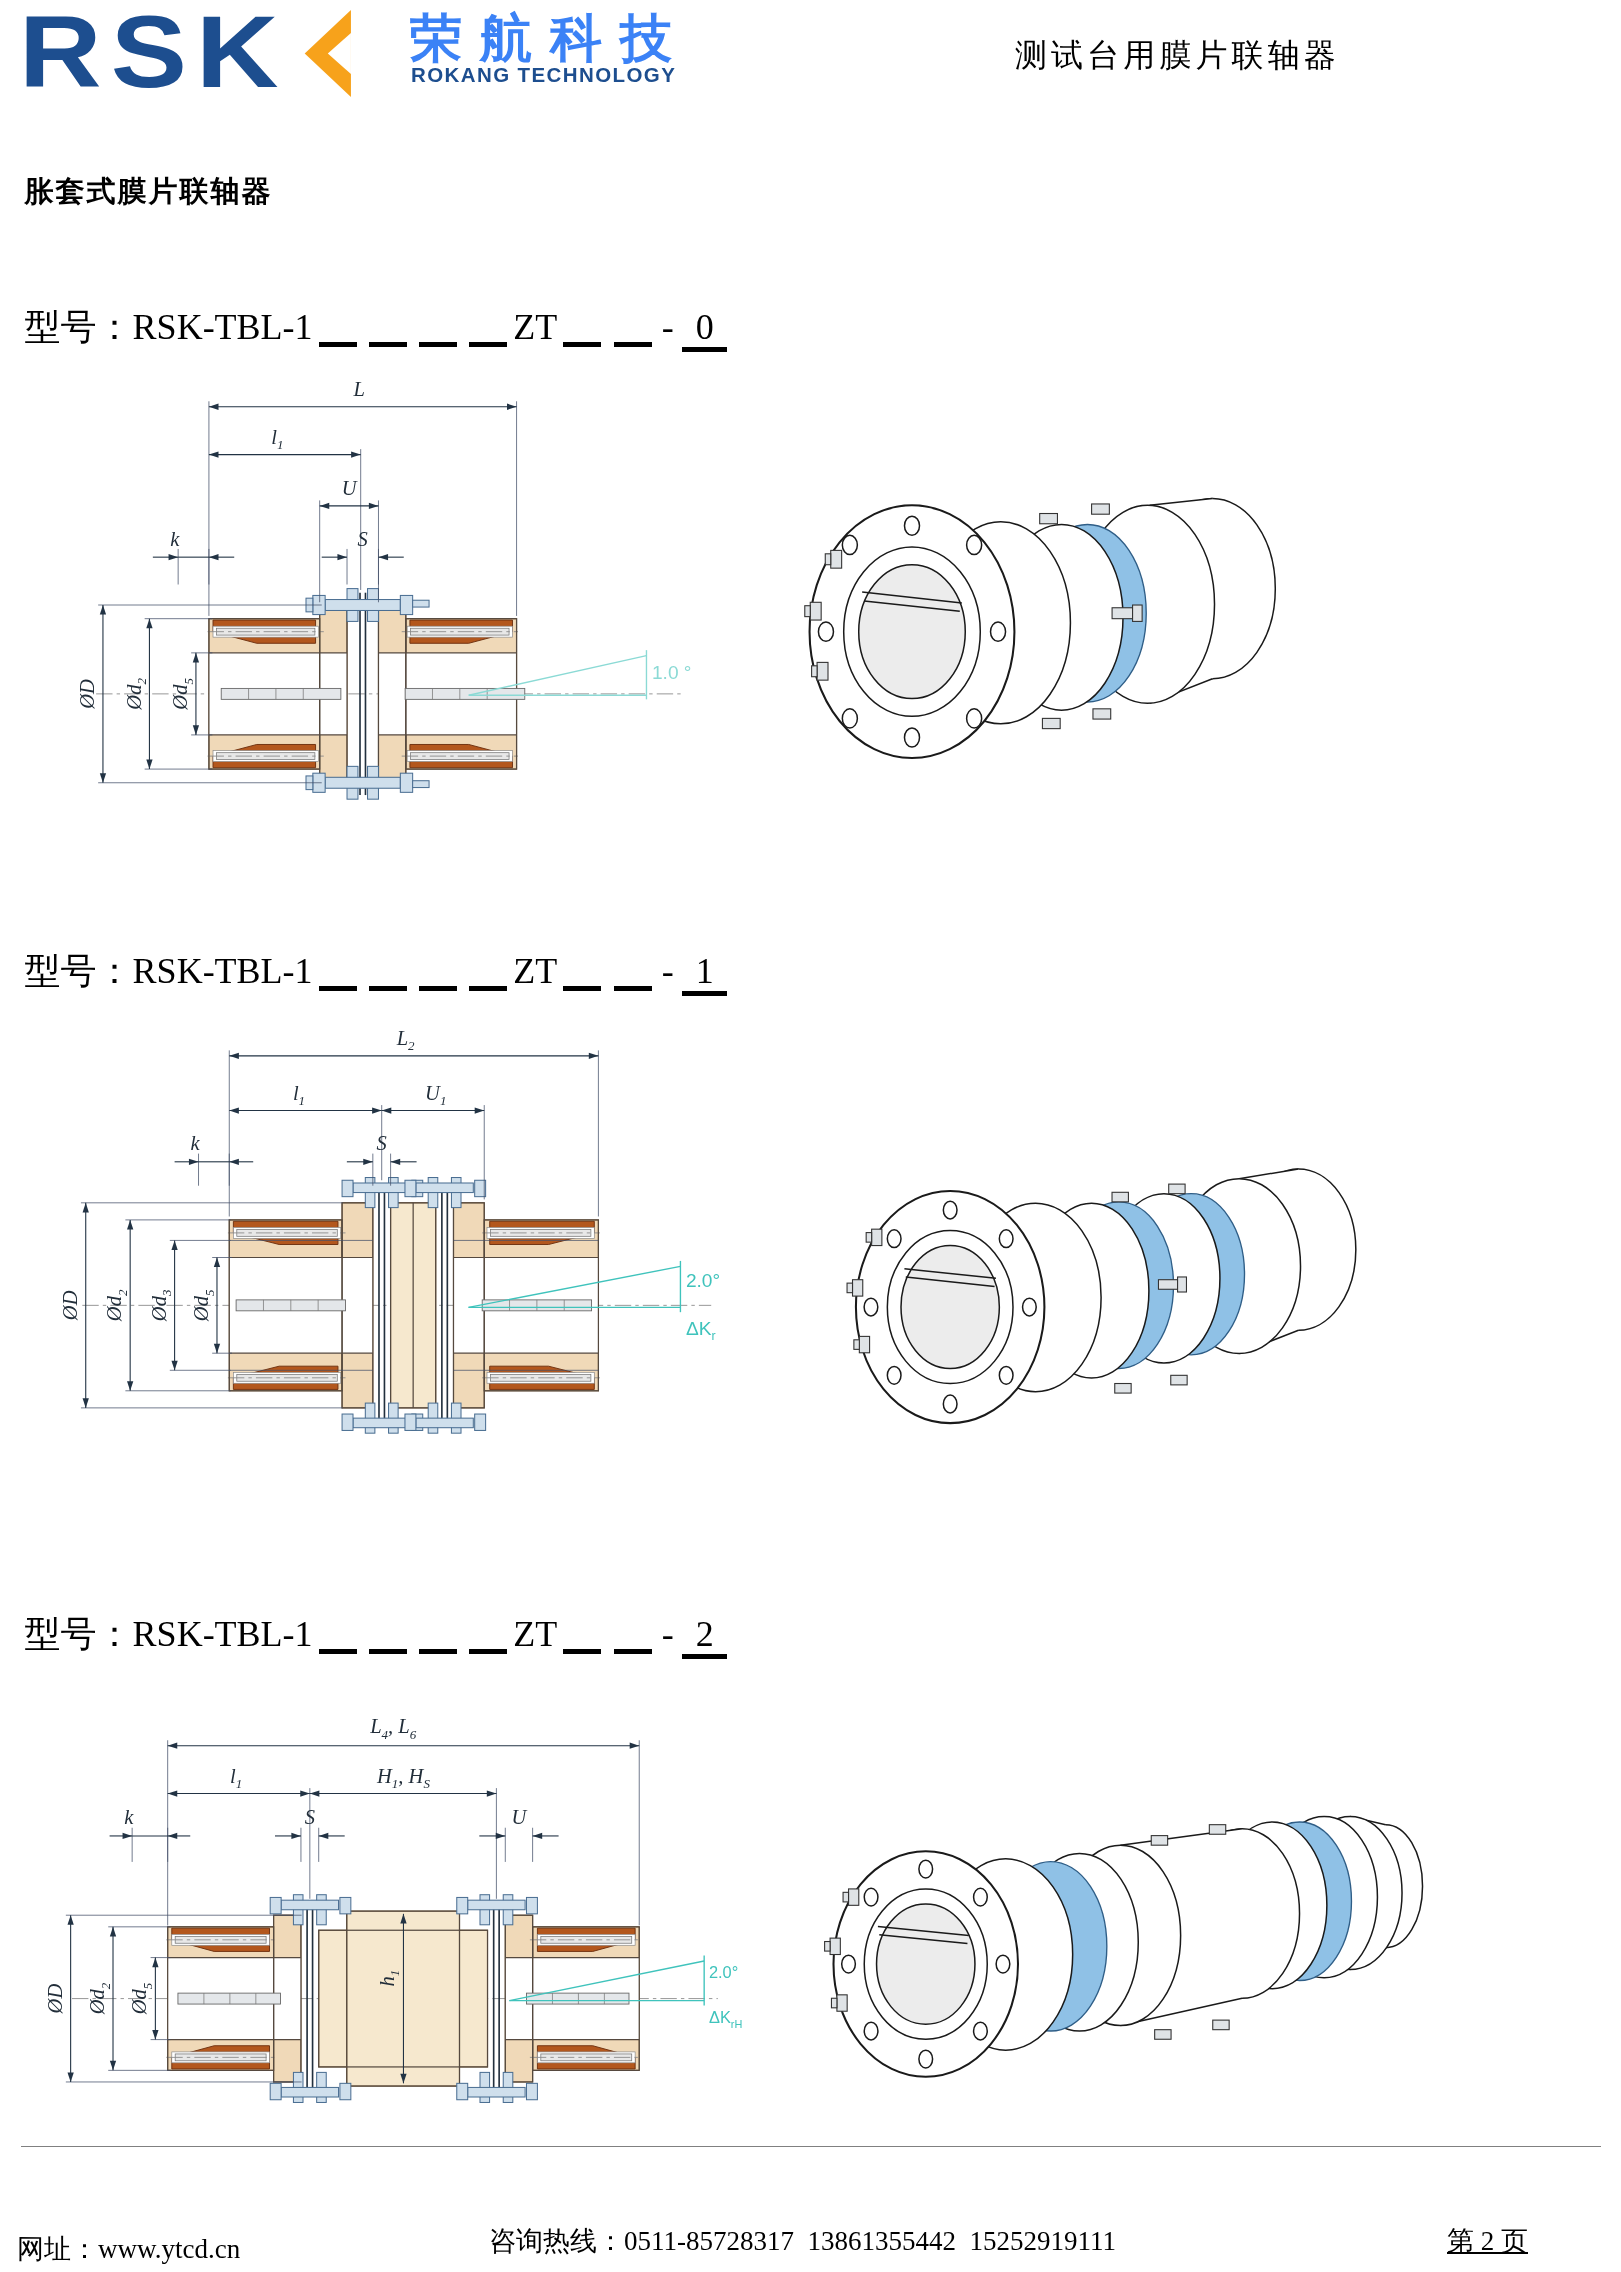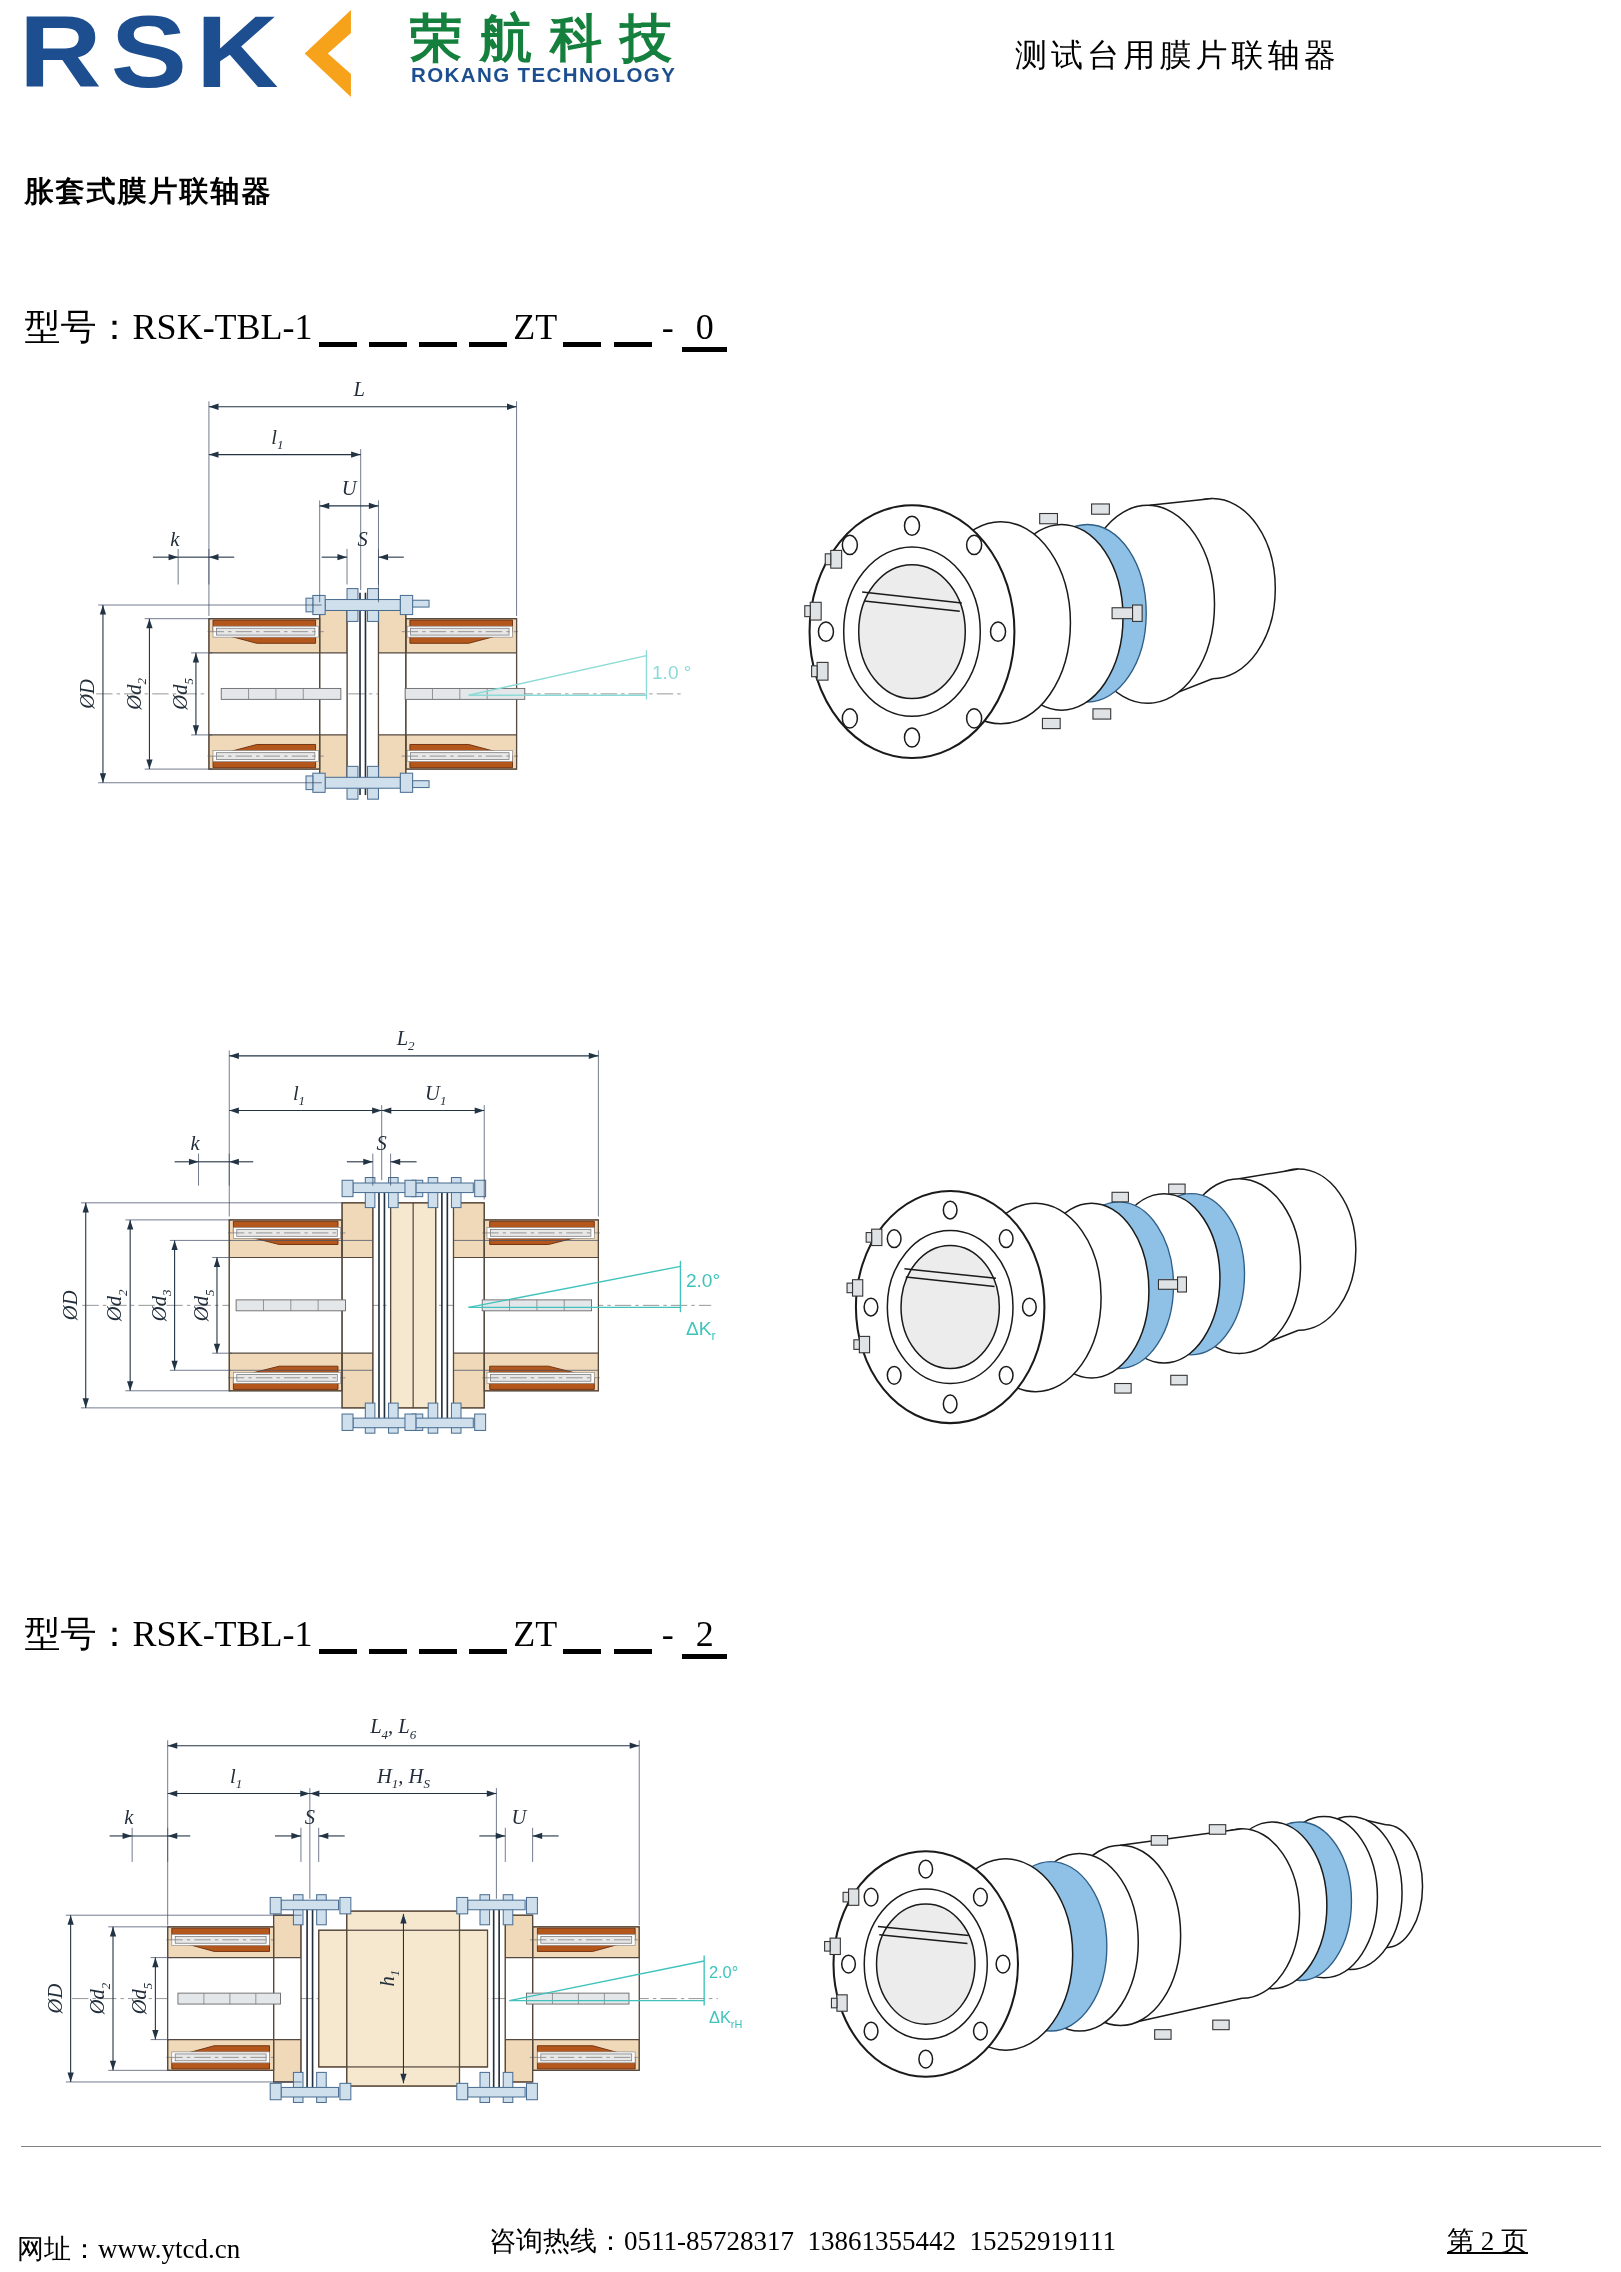--- a/index.html
+++ b/index.html
@@ -6,21 +6,21 @@
   .page{position:relative;width:1621px;height:2273px;background:#fff;overflow:hidden;
         font-family:"Liberation Serif","DejaVu Serif",serif;color:#000;padding-left:44px;}
   .abs{position:absolute;}
 
   
   .logo-rsk{left:19px;top:1.4px;font-family:"Liberation Sans","DejaVu Sans",sans-serif;
             font-weight:900;font-size:102px;letter-spacing:8.2px;color:#1d4e8f;
             transform:scaleX(1.12);transform-origin:left top;line-height:1.0;}
   .logo-chevron{left:302px;top:9.6px;}
   .logo-cn{left:410px;top:4.1px;font-family:"Liberation Sans","DejaVu Sans",sans-serif;
-           font-weight:900;font-size:52px;letter-spacing:18px;color:#15803d;}
+           font-weight:900;font-size:52px;letter-spacing:18px;color:#3b82f6;}
   .logo-en{left:411px;top:63px;font-family:"Liberation Sans","DejaVu Sans",sans-serif;
            font-weight:700;font-size:20.5px;letter-spacing:1.4px;color:#1d4e8f;}
   .doc-title{left:1015px;top:34px;font-size:32px;letter-spacing:4.1px;}
 
   .page-title{left:24.6px;top:172px;font-size:29px;font-weight:bold;letter-spacing:2px;}
 
   
   .model{left:24.6px;font-size:36px;white-space:nowrap;}
   .m1{top:271px;margin-top:32px;} .m2{top:947px;} .m3{top:1610px;}
   .blank{display:inline-block;width:38px;height:0;border-bottom:5.5px solid #000;
@@ -236,20 +236,23 @@
     <ellipse class="r3o" cx="79" cy="285" rx="11" ry="14"></ellipse>
       <ellipse class="r3o" cx="114" cy="158" rx="11" ry="14"></ellipse>
     <rect class="r3s" x="56" y="242" width="16" height="26"></rect>
       <rect class="r3s" x="48" y="247" width="8" height="16"></rect>
     <rect class="r3s" x="66" y="330" width="16" height="26"></rect>
       <rect class="r3s" x="58" y="335" width="8" height="16"></rect>
     <rect class="r3s" x="86" y="166" width="16" height="26"></rect>
       <rect class="r3s" x="78" y="171" width="8" height="16"></rect>
   </svg>
 
+  <div class="abs model m2">
+    <span>型号：RSK-TBL-1</span><span class="blank"></span><span class="blank"></span><span class="blank"></span><span class="blank"></span><span>ZT</span><span class="blank"></span><span class="blank"></span><span class="mdash">-</span><span class="slot">1</span>
+  </div>
 
   <svg class="abs" style="left:31px;top:1008px;" width="711" height="499" viewBox="0 0 1040 730">
     <line class="cl" x1="75" y1="435" x2="995" y2="435"></line>
     <rect class="tan" x="290" y="310" width="165" height="250"></rect>
     <rect class="tan" x="663" y="310" width="167" height="250"></rect>
     <rect class="tan" x="455" y="285" width="45" height="300"></rect>
     <rect class="tan" x="618" y="285" width="45" height="300"></rect>
     <rect class="tan2" x="526" y="285" width="66" height="300"></rect>
     <rect x="290" y="365" width="210" height="140" fill="#fff" stroke="none"></rect>
     <rect x="618" y="365" width="212" height="140" fill="#fff" stroke="none"></rect>

